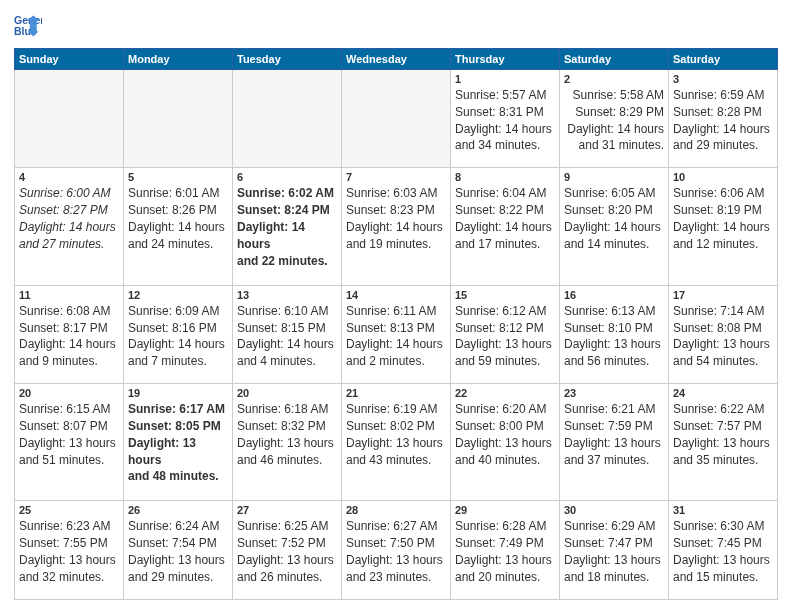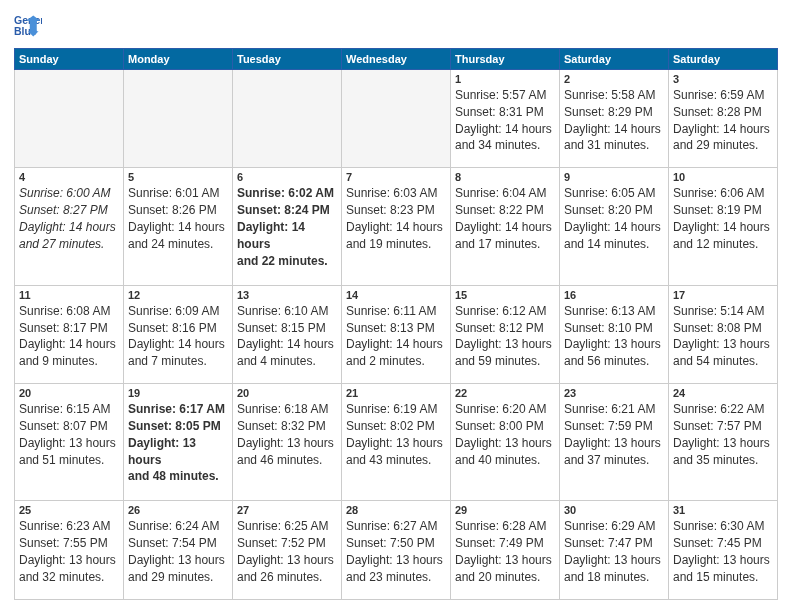--- a/index.html
+++ b/index.html
@@ -137,21 +137,21 @@
           <td class="empty"></td>
           <td>
             <span class="day-num">1</span>
             <div class="cell-info" style="white-space: pre-line;">Sunrise: 5:57 AM
 Sunset: 8:31 PM
 Daylight: 14 hours
 and 34 minutes.</div>
           </td>
           <td>
             <span class="day-num">2</span>
-            <div class="cell-info" style="white-space: pre-line;">Sunrise: 5:58 AM
+            <div class="cell-info" style="white-space: pre-line; text-align: right;">Sunrise: 5:58 AM
 Sunset: 8:29 PM
 Daylight: 14 hours
 and 31 minutes.</div>
           </td>
           <td>
             <span class="day-num">3</span>
             <div class="cell-info" style="white-space: pre-line;">Sunrise: 6:59 AM
 Sunset: 8:28 PM
 Daylight: 14 hours
 and 29 minutes.</div>
@@ -246,21 +246,21 @@
           </td>
           <td>
             <span class="day-num">16</span>
             <div class="cell-info" style="white-space: pre-line;">Sunrise: 6:13 AM
 Sunset: 8:10 PM
 Daylight: 13 hours
 and 56 minutes.</div>
           </td>
           <td>
             <span class="day-num">17</span>
-            <div class="cell-info" style="white-space: pre-line;">Sunrise: 5:14 AM
+            <div class="cell-info" style="white-space: pre-line;">Sunrise: 7:14 AM
 Sunset: 8:08 PM
 Daylight: 13 hours
 and 54 minutes.</div>
           </td>
         </tr>
         <tr>
           <td>
             <span class="day-num">20</span>
             <div class="cell-info" style="white-space: pre-line;">Sunrise: 6:15 AM
 Sunset: 8:07 PM

